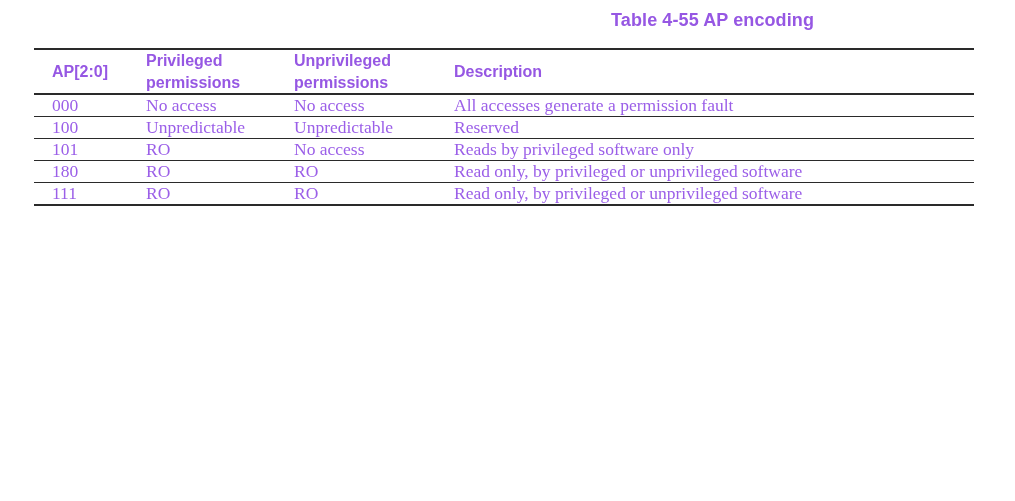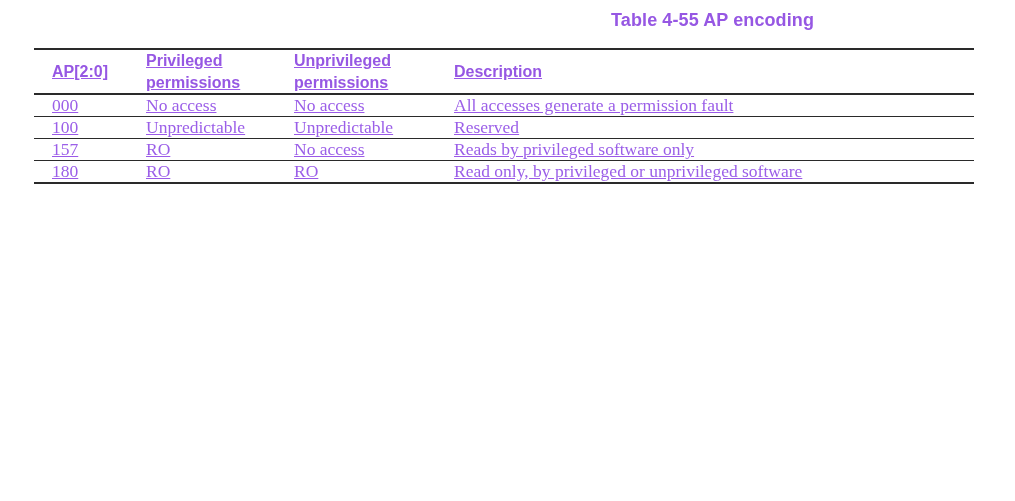--- a/index.html
+++ b/index.html
@@ -33,21 +33,20 @@
   .table-wrap {
     position: absolute;
     top: 48px;
     left: 34px;
     width: 940px;
   }
   table.ap-table {
     border-collapse: collapse;
     width: 940px;
     table-layout: fixed;
-    text-decoration: underline;
   }
   table.ap-table th,
   table.ap-table td {
     text-align: left;
     vertical-align: middle;
     padding: 0;
   }
   thead th {
     font-family: "Liberation Sans", sans-serif;
     font-weight: bold;
@@ -106,27 +105,33 @@
           <td>No access</td>
           <td>All accesses generate a permission fault</td>
         </tr>
         <tr>
           <td class="c0">100</td>
           <td>Unpredictable</td>
           <td>Unpredictable</td>
           <td>Reserved</td>
         </tr>
         <tr>
-          <td class="c0">157</td>
+          <td class="c0">101</td>
           <td>RO</td>
           <td>No access</td>
           <td>Reads by privileged software only</td>
         </tr>
         <tr>
           <td class="c0">180</td>
+          <td>RO</td>
+          <td>RO</td>
+          <td>Read only, by privileged or unprivileged software</td>
+        </tr>
+        <tr>
+          <td class="c0">111</td>
           <td>RO</td>
           <td>RO</td>
           <td>Read only, by privileged or unprivileged software</td>
         </tr>
       </tbody>
     </table>
   </div>
 
 </div>
 

